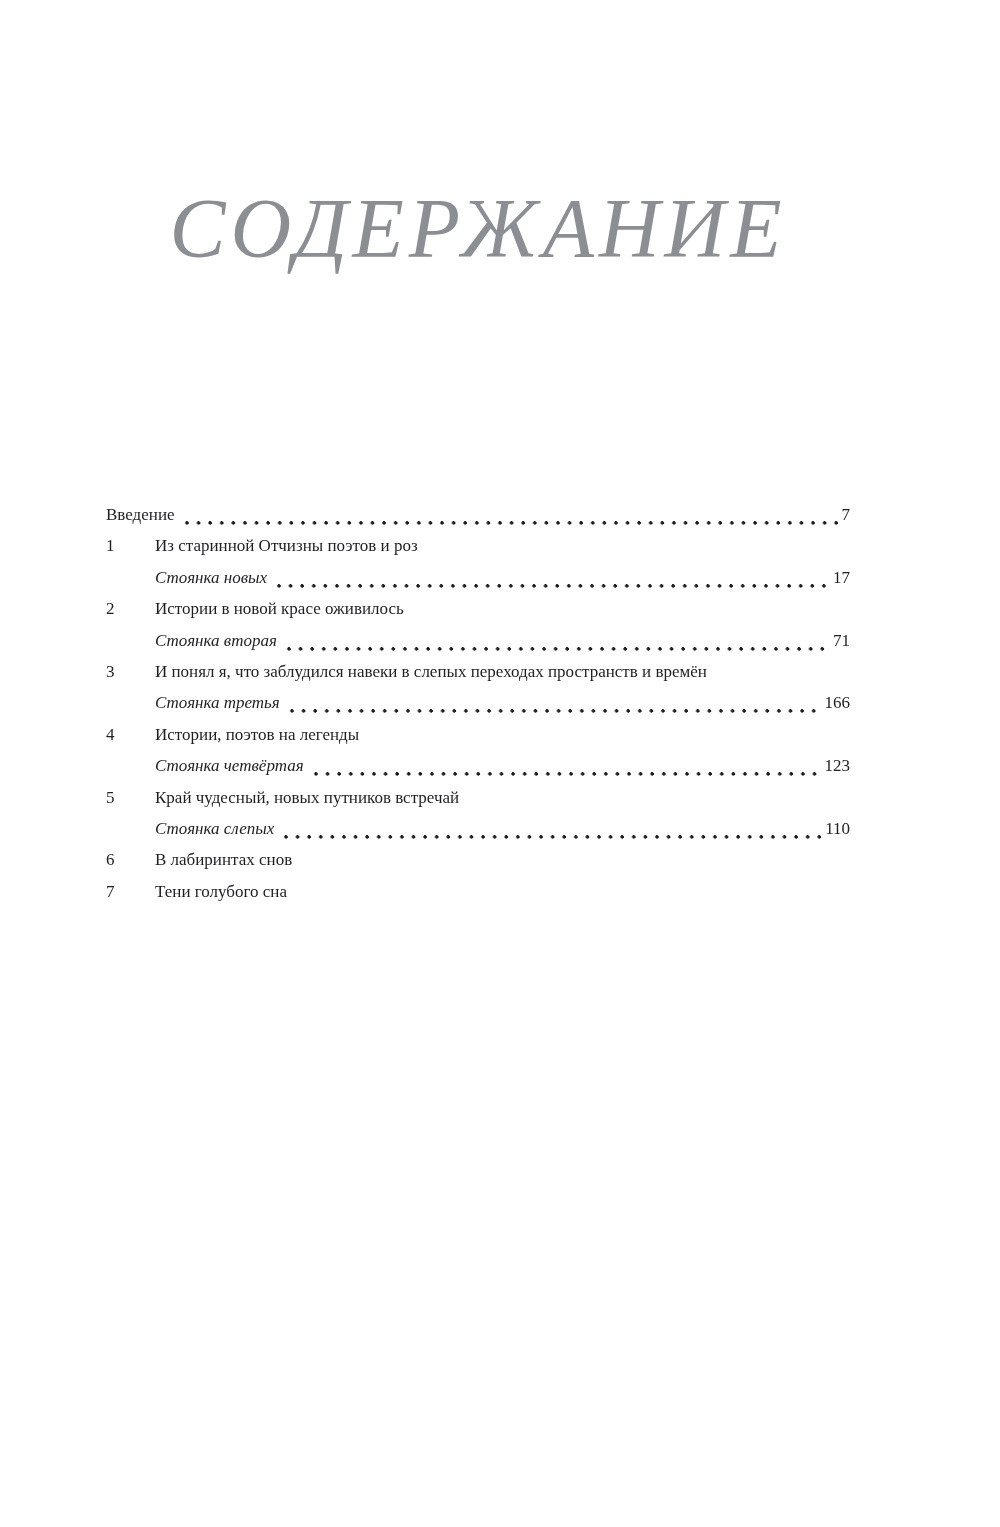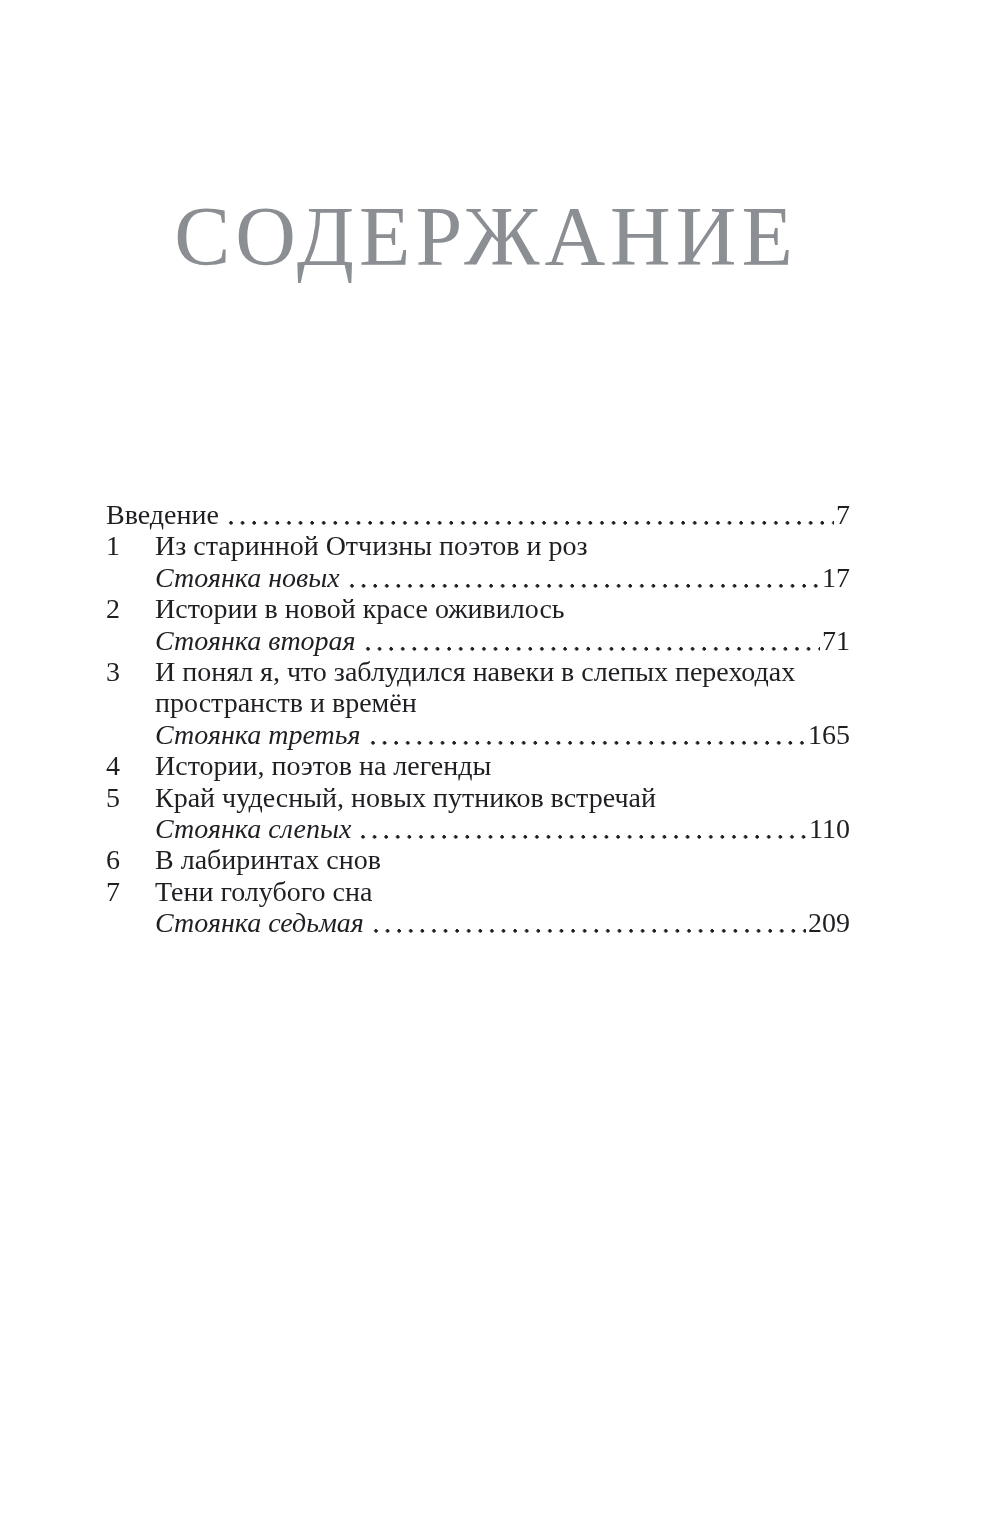--- a/index.html
+++ b/index.html
@@ -14,35 +14,36 @@
     background: #ffffff;
     overflow: hidden;
     font-family: "Liberation Serif", "DejaVu Serif", serif;
     color: #1f1f23;
   }
   .doc-title {
     position: absolute;
     top: 183px;
     left: 103px;
     width: 750px;
-    margin: 8px;
+    margin: 0;
     text-align: center;
     font-weight: 400;
     font-size: 84px;
     line-height: 1.1;
     letter-spacing: 5px;
     color: #8b8e93;
     white-space: nowrap;
+    font-style: italic;
   }
   .toc {
     position: absolute;
     top: 499px;
     left: 106px;
     width: 744px;
-    font-size: 28px;
+    font-size: 17px;
     line-height: 31.4px;
   }
   .row {
     display: flex;
     min-height: 31.4px;
   }
   .num {
     flex: 0 0 49px;
   }
   .ctitle {
@@ -108,28 +109,34 @@
 
     <div>
       <div class="row">
         <span class="num">3</span>
         <span class="ctitle">И понял я, что заблудился навеки в слепых переходах пространств и времён</span>
       </div>
       <div class="row">
         <span class="num"></span>
         <span class="subtitle">Стоянка третья</span>
         <span class="leader"></span>
-        <span class="pagenum">165</span>
+        <span class="pagenum">166</span>
       </div>
     </div>
 
     <div>
       <div class="row">
         <span class="num">4</span>
         <span class="ctitle">Истории, поэтов на легенды</span>
+      </div>
+      <div class="row">
+        <span class="num"></span>
+        <span class="subtitle">Стоянка четвёртая</span>
+        <span class="leader"></span>
+        <span class="pagenum">123</span>
       </div>
     </div>
 
     <div>
       <div class="row">
         <span class="num">5</span>
         <span class="ctitle">Край чудесный, новых путников встречай</span>
       </div>
       <div class="row">
         <span class="num"></span>
@@ -144,23 +151,17 @@
         <span class="num">6</span>
         <span class="ctitle">В лабиринтах снов</span>
       </div>
     </div>
 
     <div>
       <div class="row">
         <span class="num">7</span>
         <span class="ctitle">Тени голубого сна</span>
       </div>
-      <div class="row">
-        <span class="num"></span>
-        <span class="subtitle">Стоянка седьмая</span>
-        <span class="leader"></span>
-        <span class="pagenum">209</span>
-      </div>
     </div>
 
 
   </div>
 </div>
 
 </body></html>

